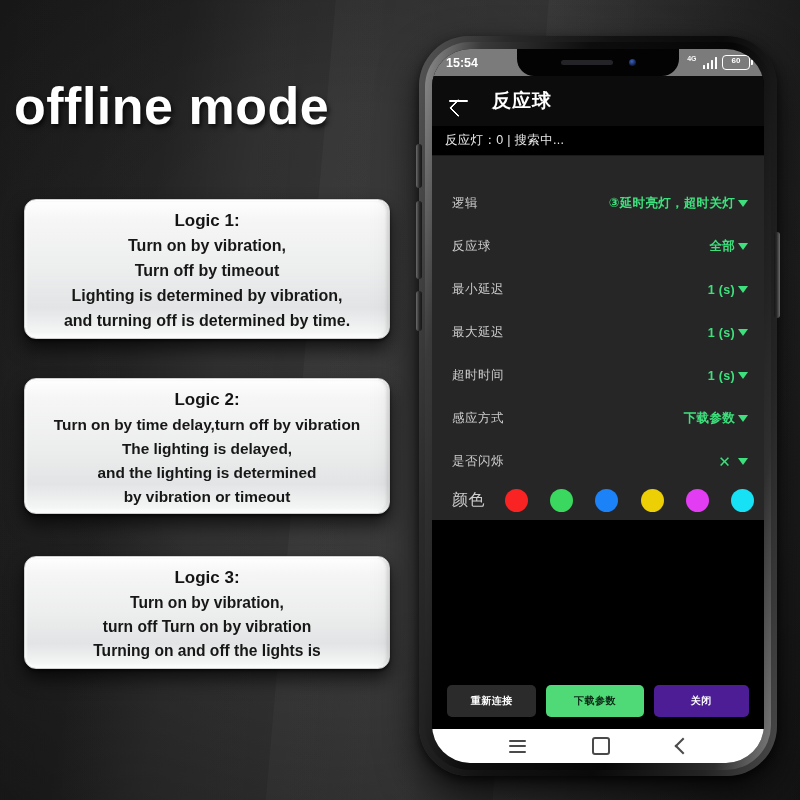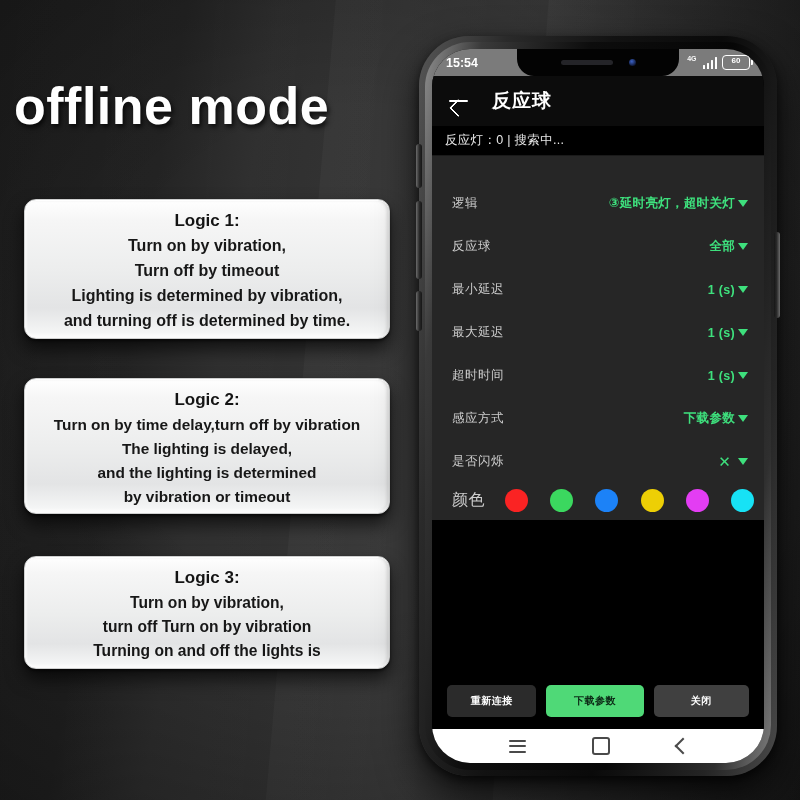--- a/index.html
+++ b/index.html
@@ -356,21 +356,21 @@
     font-size: 10px;
     font-weight: 700;
     display: flex;
     align-items: center;
     justify-content: center;
     letter-spacing: 0.5px;
     box-sizing: border-box;
   }
   .btn-reconnect { width: 90px; background: #2b2b2b; color: #ffffff; }
   .btn-download  { width: 98px; background: #4fd977; color: #0c2a16; }
-  .btn-close     { width: 96px; background: #404040; color: #ffffff; }
+  .btn-close     { width: 96px; background: #4c1d95; color: #ffffff; }
 
   
   .navbar {
     height: 34px;
     background: #ffffff;
     display: flex;
     align-items: center;
     justify-content: space-around;
     padding: 0 44px;
   }

